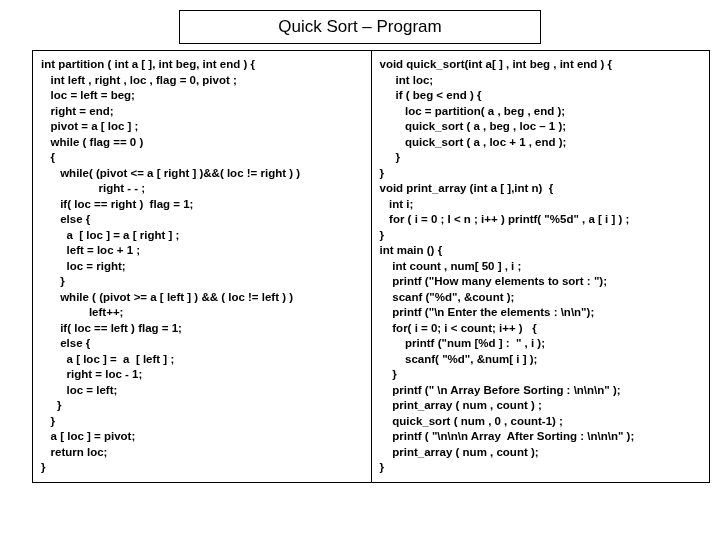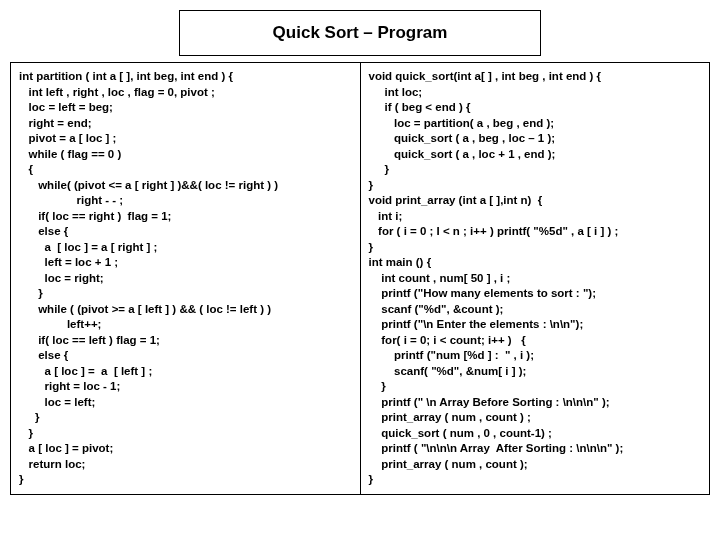--- a/index.html
+++ b/index.html
@@ -9,41 +9,42 @@
     background: #fff;
     width: 720px;
     height: 540px;
     box-sizing: border-box;
   }
   .title-box {
     border: 1px solid #000;
     width: 340px;
     margin: 0 auto 6px auto;
     text-align: center;
-    padding: 12px 10px;
-    font-weight: bold;
+    padding: 6px 10px;
+    font-weight: normal;
     font-size: 17px;
   }
   .cols {
     display: flex;
     gap: 0;
   }
   .col {
     border: 1px solid #000;
     flex: 1;
     padding: 6px 8px;
     font-family: Arial, sans-serif;
     font-size: 11.5px;
     font-weight: bold;
     line-height: 1.35;
     white-space: pre;
     overflow: hidden;
   }
   .col:first-child {
     border-right: none;
+    margin-left: 22px;
   }
 </style>
 </head>
 <body>
 
 <div class="title-box">Quick Sort – Program</div>
 
 <div class="cols">
   <div class="col">int partition ( int a [ ], int beg, int end ) {
    int left , right , loc , flag = 0, pivot ;

